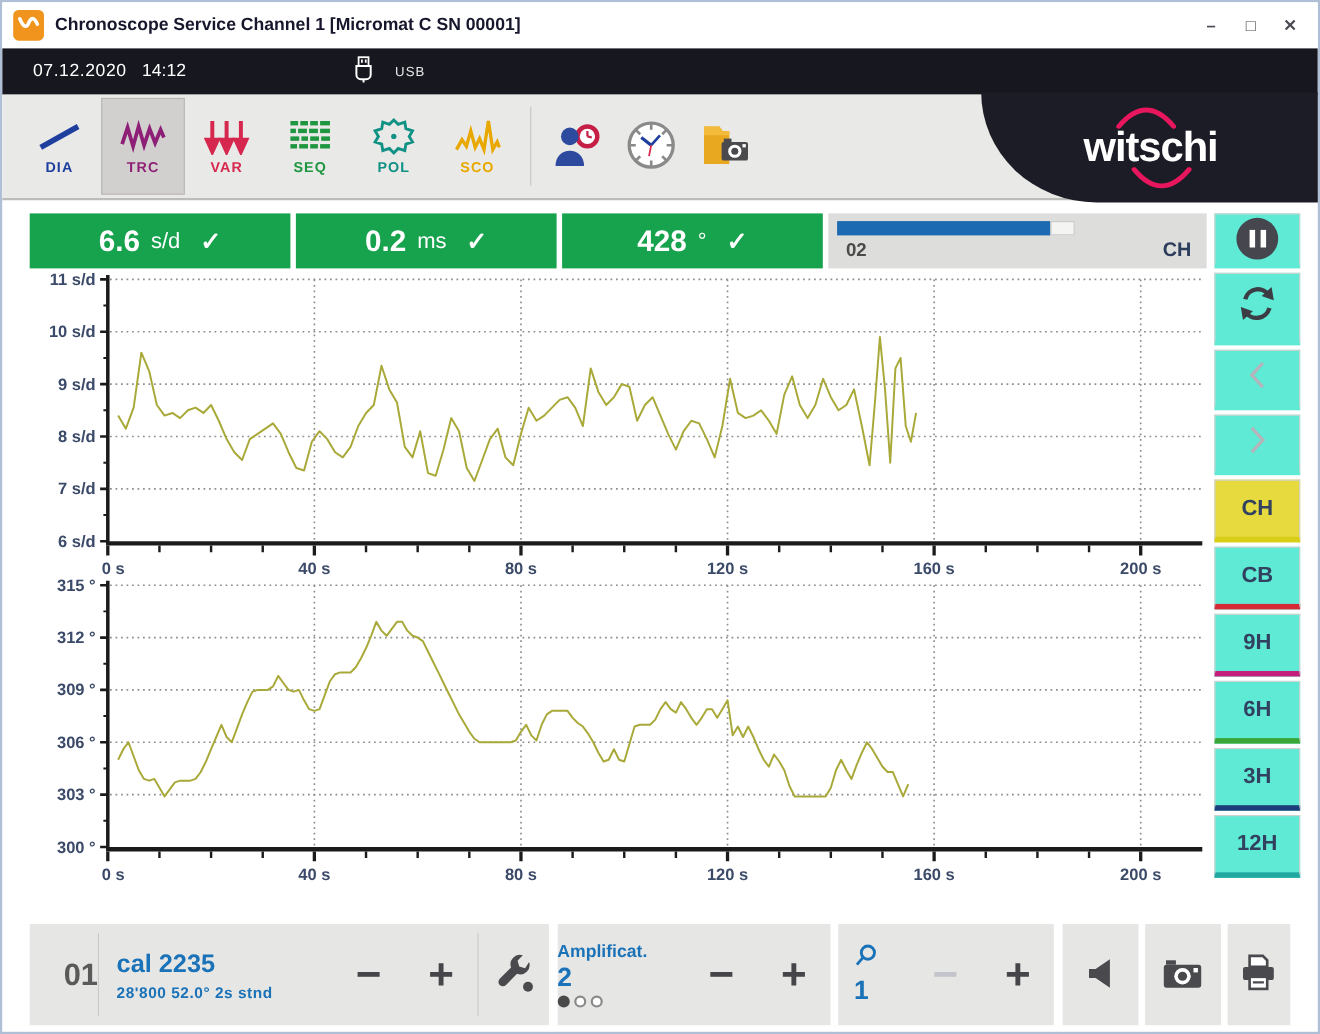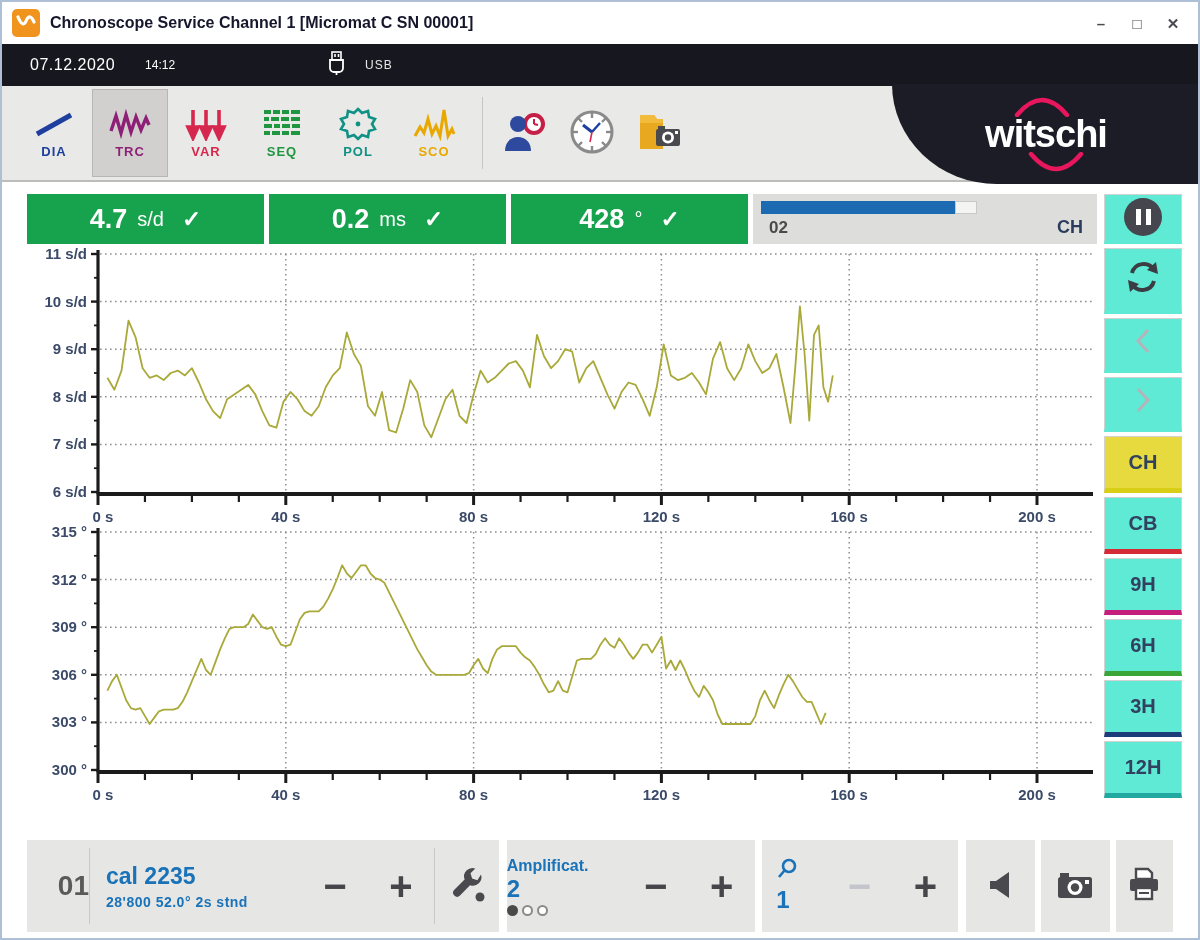--- a/index.html
+++ b/index.html
@@ -11,21 +11,21 @@
   .titlebar { height:42px; background:#ffffff; display:flex; align-items:center; padding:0 10px; flex:0 0 auto; }
   .app-icon { width:28px; height:28px; background:#f0941e; border-radius:5px; margin-right:10px; position:relative; flex:0 0 auto; }
   .app-icon svg { position:absolute; inset:0; }
   .title-text { font-size:16px; font-weight:bold; color:#16162c; }
   .win-controls { margin-left:auto; display:flex; gap:6px; }
   .win-btn { width:30px; height:26px; border:none; background:transparent; color:#4a4a52; font-size:15px; font-weight:bold; cursor:pointer; line-height:1; }
 
   
   .statusbar { height:42px; background:#17171f; color:#fff; display:flex; align-items:center; padding:0 28px; flex:0 0 auto; }
   .statusbar .date { font-size:16px; letter-spacing:.5px; }
-  .statusbar .time { font-size:12px; margin-left:30px; }
+  .statusbar .time { font-size:16px; margin-left:14px; }
   .usb-wrap { display:flex; align-items:center; margin-left:150px; gap:18px; }
   .usb-label { font-size:12px; letter-spacing:1px; color:#e8e8e8; }
 
   
   .toolbar { height:96px; background:#e9e9e7; border-bottom:2px solid #bcbcba; position:relative; display:flex; align-items:center; padding-left:14px; flex:0 0 auto; }
   .tool-btn { width:76px; height:88px; border:1px solid transparent; background:transparent; display:flex; flex-direction:column; align-items:center; justify-content:center; gap:0; cursor:pointer; }
   .tool-btn.selected { background:#d2d0ce; border-color:#b8b6b4; }
   .tool-btn .tlabel { font-size:13px; font-weight:bold; letter-spacing:1px; }
   .tool-sep { width:1px; height:72px; background:#c6c6c4; margin:0 10px; }
   .tool-btn.icon-only { width:66px; }
@@ -250,21 +250,21 @@
           <path d="M4 2 Q29 32 54 2" fill="none" stroke="#e8175d" stroke-width="4.4" stroke-linecap="round"></path>
         </svg>
       </div>
     </div>
   </div>
 
   <div class="main">
     <div class="content">
       <div class="badges-row">
         <div class="badge">
-          <span class="badge-value">4.7</span>
+          <span class="badge-value">6.6</span>
           <span class="badge-unit">s/d</span>
           <span class="badge-check">✓</span>
         </div>
         <div class="badge">
           <span class="badge-value">0.2</span>
           <span class="badge-unit">ms</span>
           <span class="badge-check">✓</span>
         </div>
         <div class="badge">
           <span class="badge-value">428</span>

